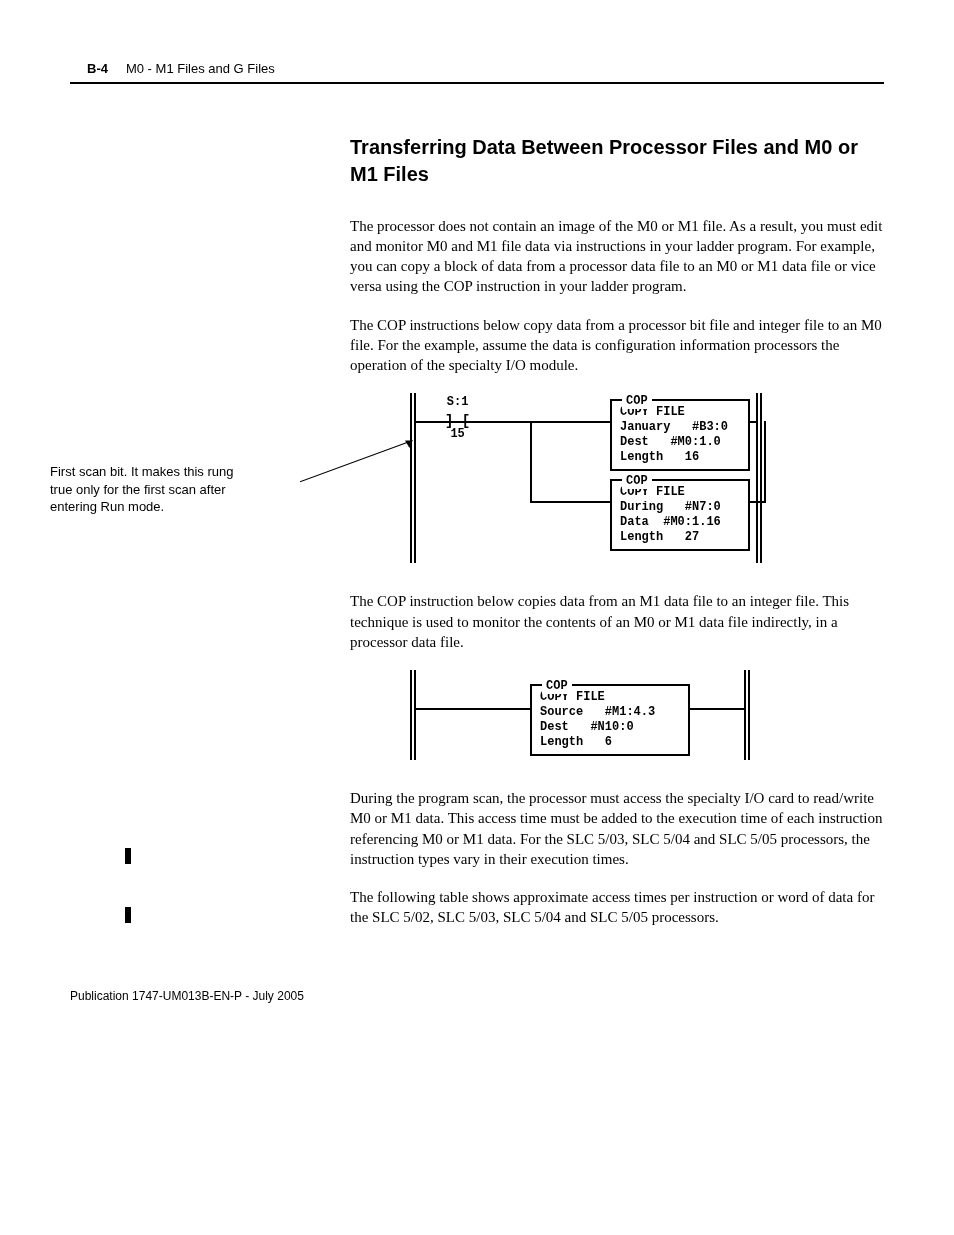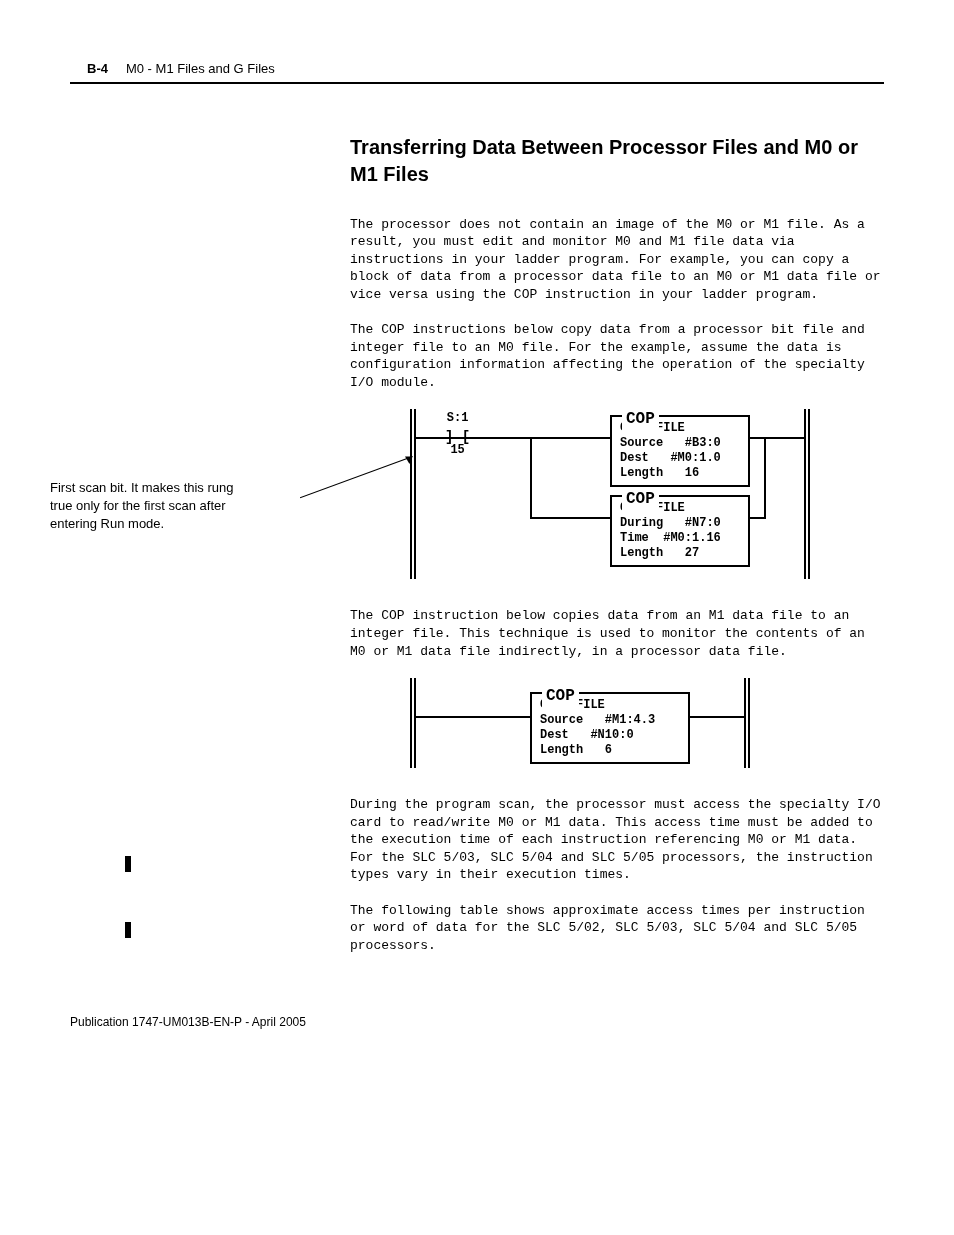--- a/index.html
+++ b/index.html
@@ -32,33 +32,32 @@
   .content {
     margin-left: 280px;
   }
   h2.section {
     font-family: Arial, Helvetica, sans-serif;
     font-weight: bold;
     font-size: 20px;
     margin: 9px 0 28px 0;
   }
   p.body {
-    font-size: 13px;
+    font-size: 15px;
     margin: 0 0 18px 0;
-    font-family: Liberation Mono, monospace;
   }
   
   .ladder-wrap {
     position: relative;
     margin: 18px 0 28px 0;
   }
   .ladder {
     position: relative;
     margin-left: 60px;
-    width: 400px;
+    width: 352px;
     font-family: "Courier New", monospace;
     font-weight: bold;
     font-size: 12px;
   }
   .rail {
     position: absolute;
     top: 0; bottom: 0;
     width: 2px;
     background: #000;
   }
@@ -99,21 +98,21 @@
     padding: 4px 8px 4px 8px;
     width: 140px;
     box-sizing: border-box;
   }
   .ibox .title {
     position: absolute;
     top: -8px;
     left: 10px;
     background: #fff;
     padding: 0 4px;
-    font-size: 16px;
+    font-size: 12px;
   }
   .ibox .row { white-space: pre; line-height: 1.25; }
   .branch-v {
     position: absolute;
     width: 2px;
     background: #000;
   }
   .sidenote {
     position: absolute;
     font-family: Arial, Helvetica, sans-serif;
@@ -148,21 +147,21 @@
   <span class="header-page">B-4</span>
   <span>M0 - M1 Files and G Files</span>
 </div>
 <div class="header-rule"></div>
 
 <div class="content">
 
   <h2 class="section">Transferring Data Between Processor Files and M0 or M1 Files</h2>
 
   <p class="body">The processor does not contain an image of the M0 or M1 file. As a result, you must edit and monitor M0 and M1 file data via instructions in your ladder program. For example, you can copy a block of data from a processor data file to an M0 or M1 data file or vice versa using the COP instruction in your ladder program.</p>
-  <p class="body">The COP instructions below copy data from a processor bit file and integer file to an M0 file. For the example, assume the data is configuration information affecting the operation of the specialty I/O module.</p>
+  <p class="body">The COP instructions below copy data from a processor bit file and integer file to an M0 file. For the example, assume the data is configuration information processors the operation of the specialty I/O module.</p>
 
   <div class="ladder-wrap" style="height:170px;">
     <div class="sidenote" style="top:70px;">First scan bit.  It makes this rung true only for the first scan after entering Run mode.</div>
 
     <div class="ladder" style="height:170px;">
 
       <div class="rail" style="left:0;"></div>
       <div class="rail" style="left:4px;"></div>
 
       <div class="rail" style="right:0;"></div>
@@ -182,30 +181,30 @@
       </svg>
 
       <div class="branch-v" style="left:120px; top:28px; height:80px;"></div>
       <div class="rung-line" style="left:120px; width:80px; top:108px;"></div>
       <div class="branch-v" style="left:354px; top:28px; height:80px;"></div>
       <div class="rung-line" style="left:340px; width:16px; top:108px;"></div>
 
       <div class="ibox" style="left:200px; top:6px;">
         <span class="title">COP</span>
         <div class="row">COPY FILE</div>
-        <div class="row">Source   #B3:0</div>
+        <div class="row">January   #B3:0</div>
         <div class="row">Dest   #M0:1.0</div>
         <div class="row">Length   16</div>
       </div>
 
       <div class="ibox" style="left:200px; top:86px;">
         <span class="title">COP</span>
         <div class="row">COPY FILE</div>
         <div class="row">During   #N7:0</div>
-        <div class="row">Time  #M0:1.16</div>
+        <div class="row">Data  #M0:1.16</div>
         <div class="row">Length   27</div>
       </div>
     </div>
   </div>
 
   <p class="body">The COP instruction below copies data from an M1 data file to an integer file. This technique is used to monitor the contents of an M0 or M1 data file indirectly, in a processor data file.</p>
 
   <div class="ladder-wrap" style="height:90px;">
     <div class="ladder" style="height:90px; width:340px; margin-left:60px;">
       <div class="rail" style="left:0;"></div>
@@ -231,13 +230,13 @@
     <span>During the program scan, the processor must access the specialty I/O card to read/write M0 or M1 data. This access time must be added to the execution time of each instruction referencing M0 or M1 data. For the SLC 5/03, SLC 5/04 and SLC 5/05 processors, the instruction types vary in their execution times.</span>
   </p>
 
   <p class="body rel">
     <span class="revbar" style="top:20px;"></span>
     <span>The following table shows approximate access times per instruction or word of data for the SLC 5/02, SLC 5/03, SLC 5/04 and SLC 5/05 processors.</span>
   </p>
 
 </div>
 
-<div class="footer">Publication 1747-UM013B-EN-P - April 2005</div>
+<div class="footer">Publication 1747-UM013B-EN-P - July 2005</div>
 
 </body></html>

